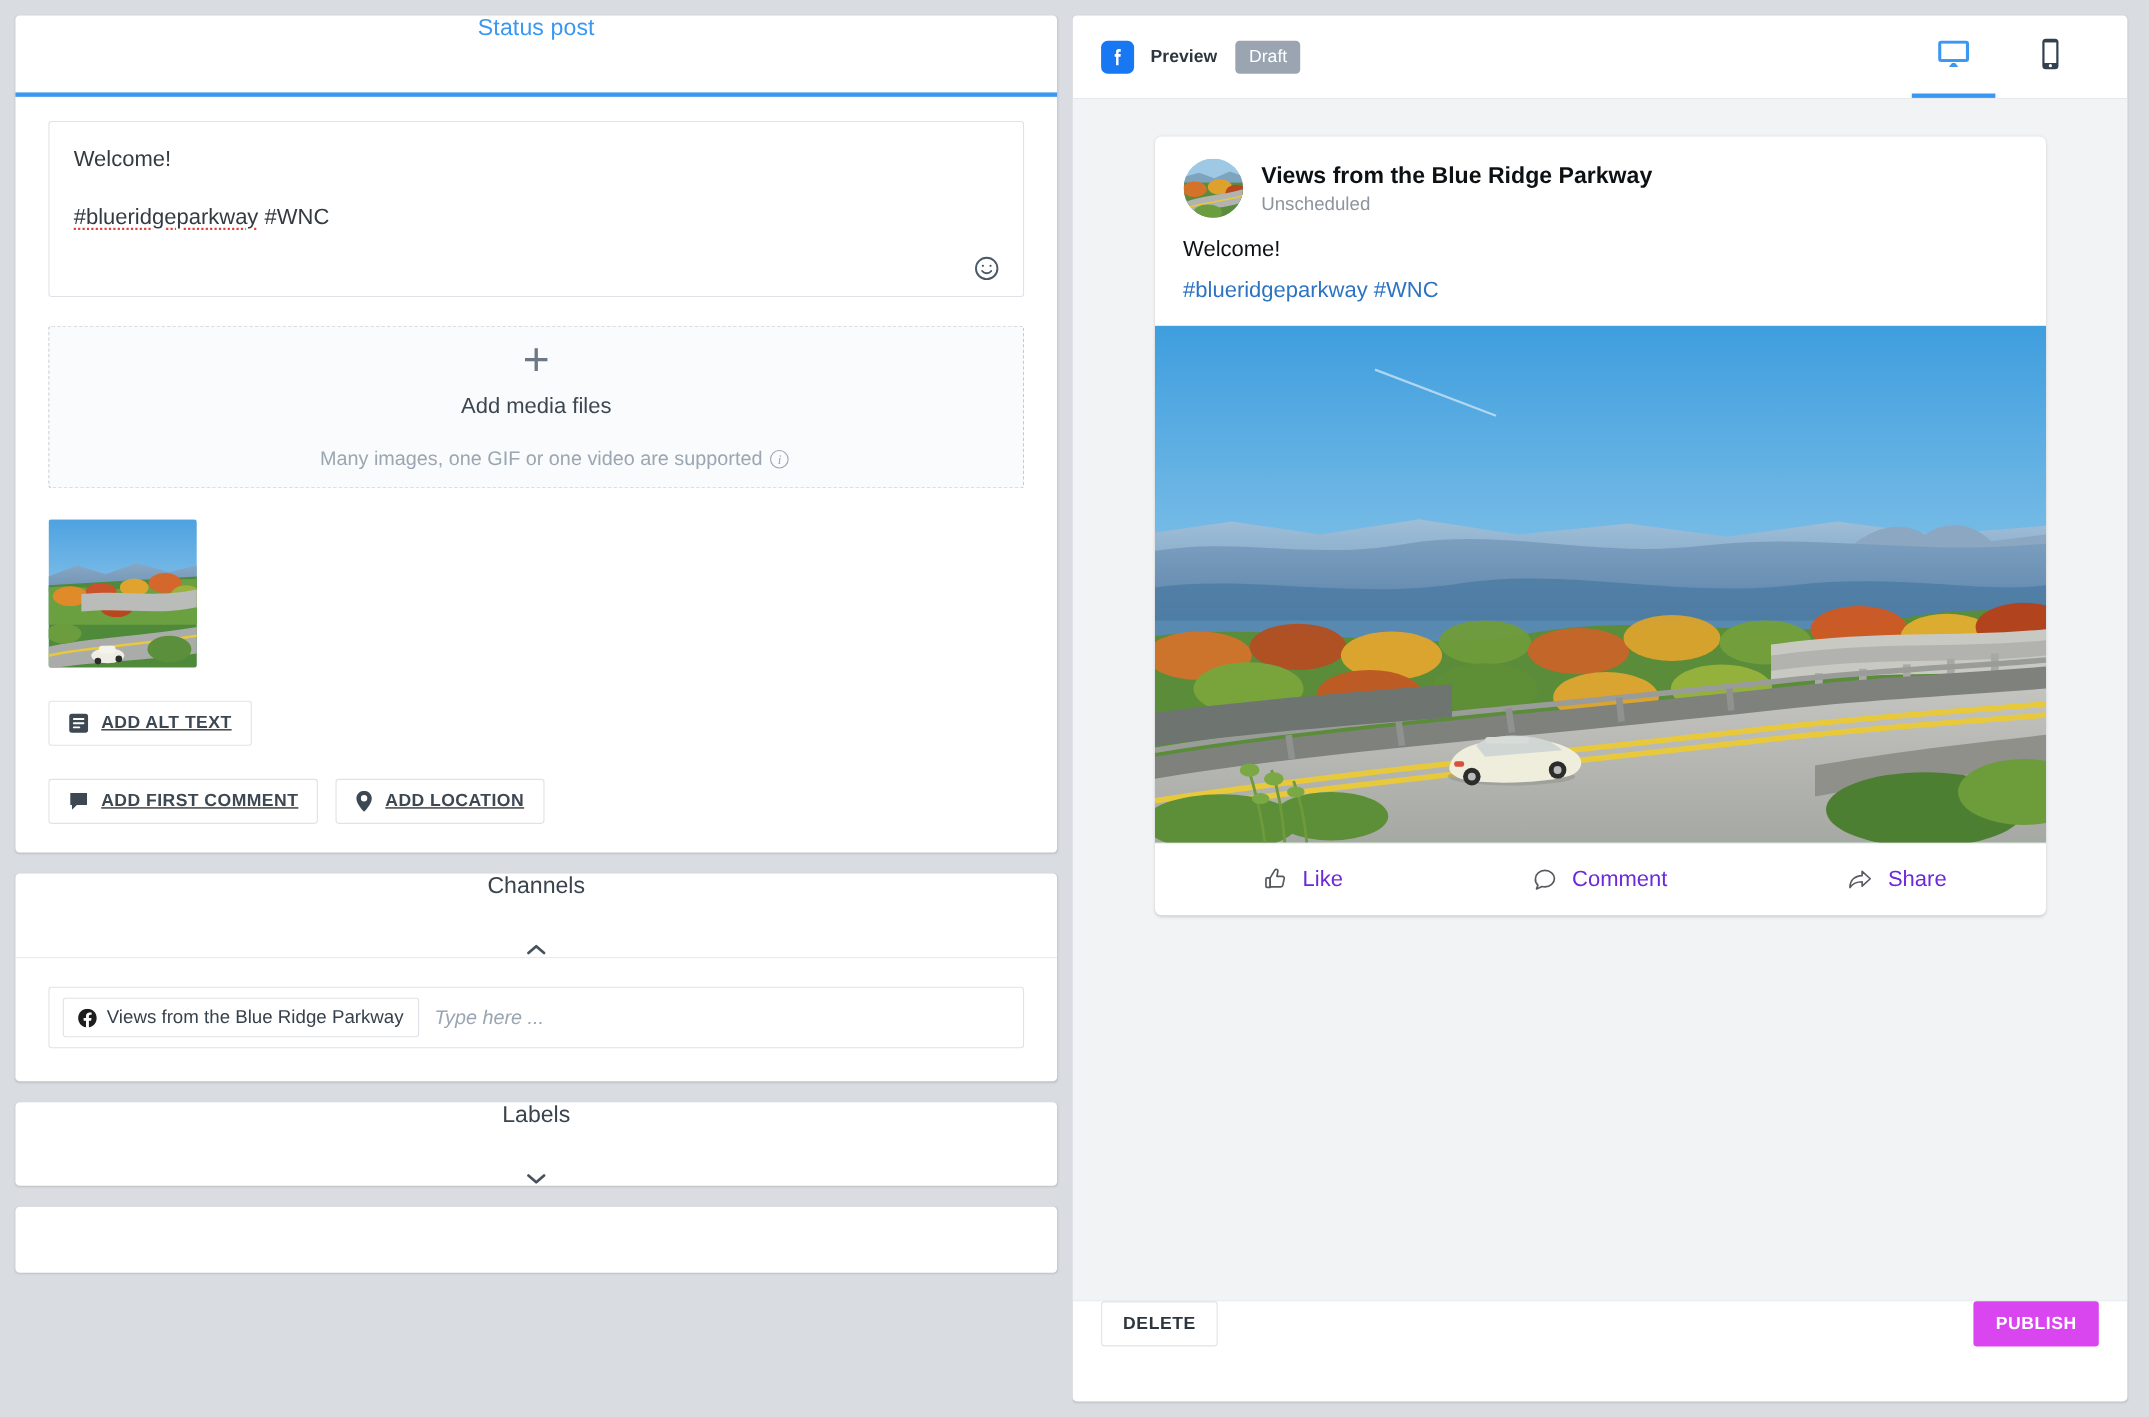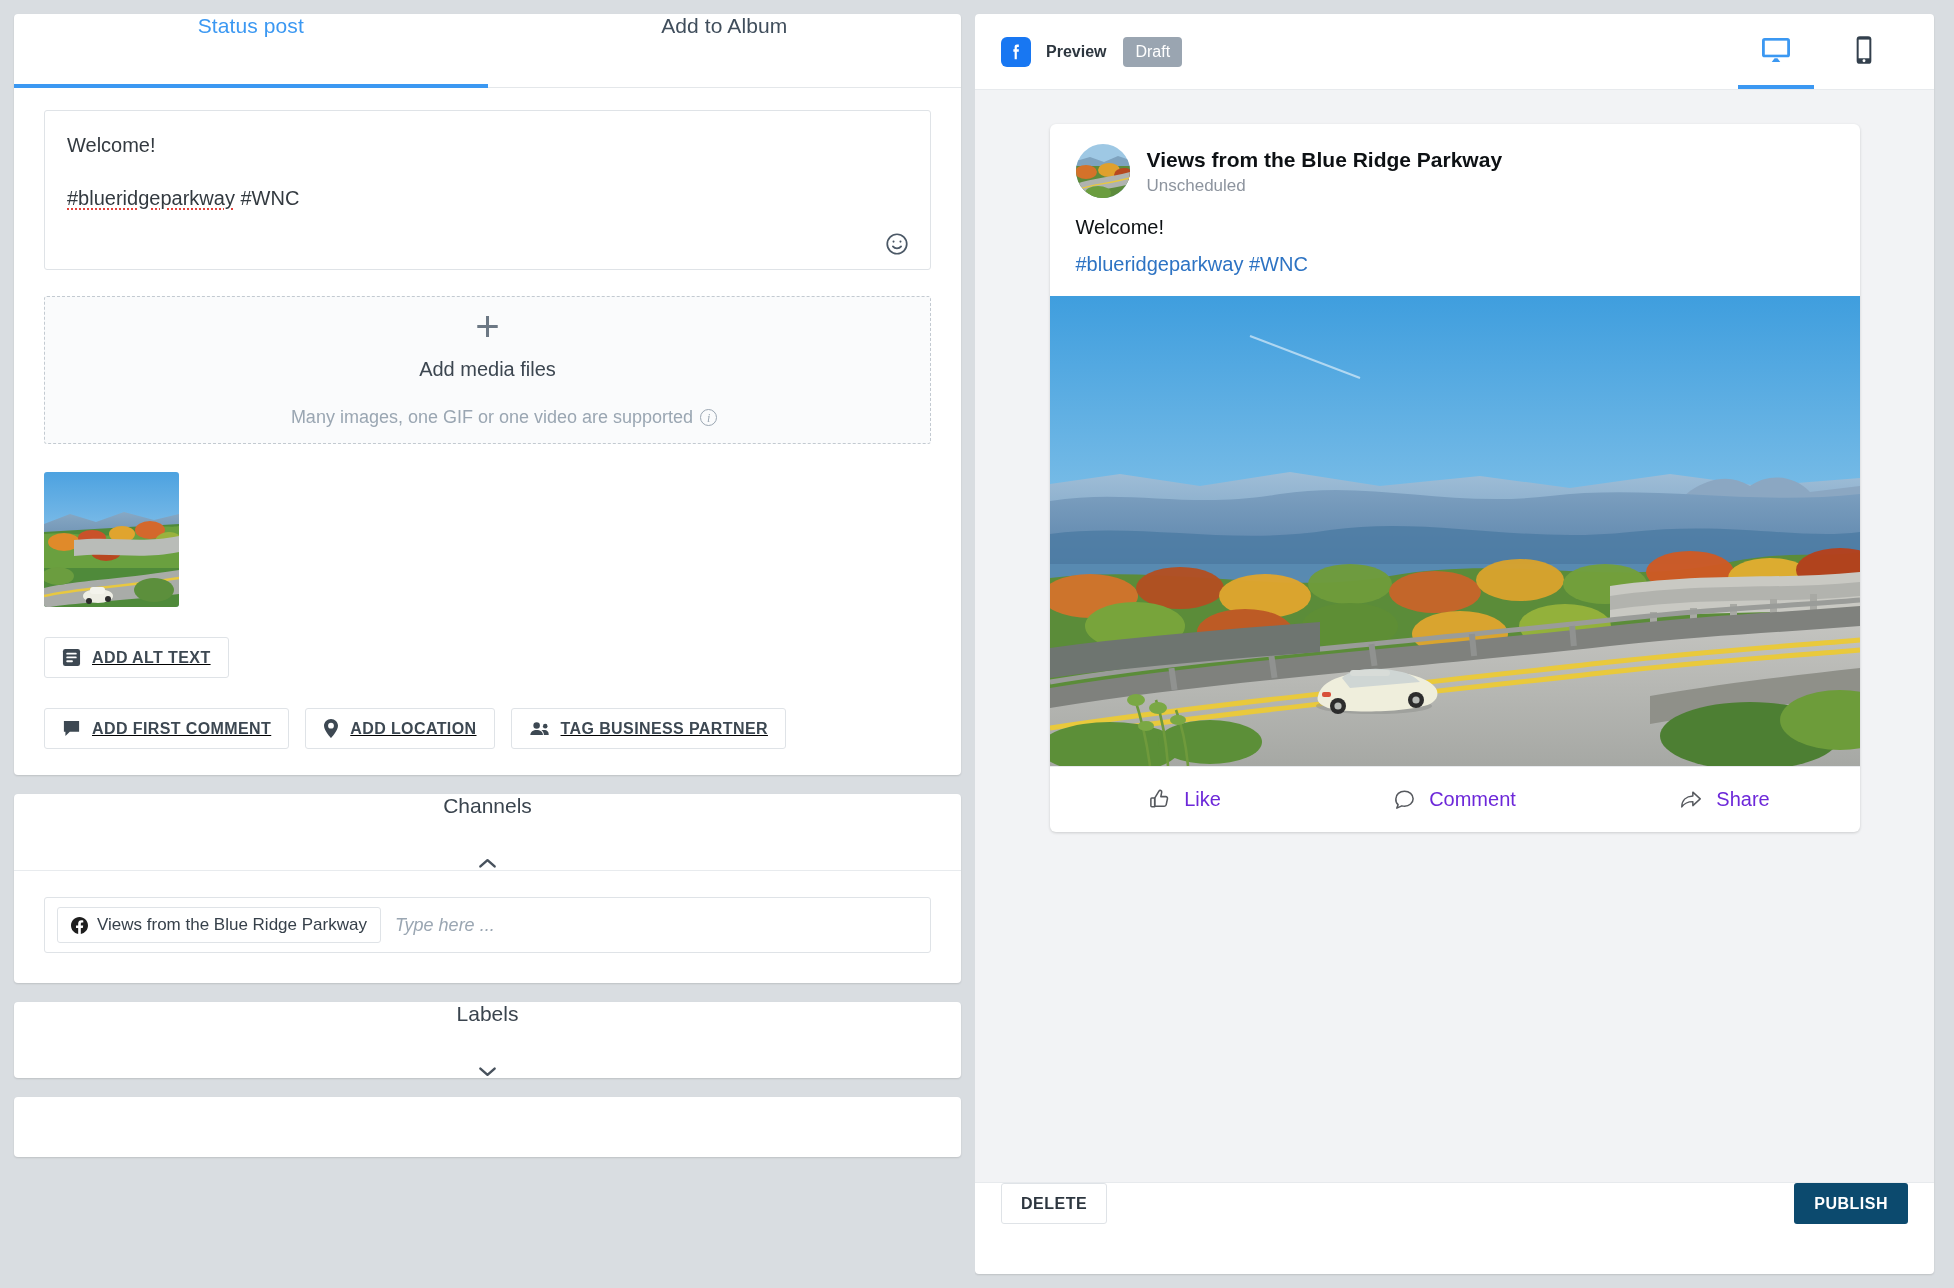--- a/index.html
+++ b/index.html
@@ -193,40 +193,37 @@
     height: 92px; border-top: 1px solid #e7eaed;
     display: flex; padding: 0 26px; flex-shrink: 0;
   }
   .btn-delete {
     border: 1px solid #dfe3e7; background: #fff; border-radius: 3px;
     height: 41px; padding: 0 19px; font-size: 16px; font-weight: bold;
     color: #2d363f; letter-spacing: .5px; cursor: pointer;
     font-family: "Liberation Sans", sans-serif;
   }
   .btn-publish {
-    margin-left: auto; border: none; background: #0c4a6e; color: #fff;
+    margin-left: auto; border: none; background: #d946ef; color: #fff;
     border-radius: 3px; height: 41px; padding: 0 20px; font-size: 16px;
     font-weight: bold; letter-spacing: .5px; cursor: pointer;
     font-family: "Liberation Sans", sans-serif;
   }
 </style>
 </head>
 <body>
 
 <div class="app">
 
   <div class="left-col">
 
     <div class="card">
       <div class="tabs">
         <div class="tab active">
           <span>Status post</span>
-        </div>
-        <div class="tab">
-          <span>Add to Album</span>
         </div>
       </div>
 
       <div class="compose-body">
 
         <div class="textarea-box">
           <div class="ta-line">Welcome!</div>
           <div class="ta-gap"></div>
           <div class="ta-line"><span class="misspell">#blueridgeparkway</span><span> #WNC</span></div>
           <div class="emoji-btn">
@@ -310,31 +307,20 @@
             <span>ADD FIRST COMMENT</span>
           </div>
           <div class="chip">
             <span class="ic">
               <svg width="16" height="19" viewBox="0 0 14 19">
                   <path d="M7 0C3.2 0 0 3 0 6.8 0 11.9 7 19 7 19s7-7.1 7-12.2C14 3 10.8 0 7 0zm0 9.6a2.9 2.9 0 110-5.8 2.9 2.9 0 010 5.8z" fill="currentColor"></path>
                 </svg>
             </span>
             <span>ADD LOCATION</span>
           </div>
-          <div class="chip">
-            <span class="ic">
-              <svg width="21" height="16" viewBox="0 0 22 16">
-                  <circle cx="8" cy="4.3" r="3.4" fill="currentColor"></circle>
-                  <circle cx="17" cy="5" r="2.4" fill="currentColor"></circle>
-                  <path d="M1.4 14.4c0-3.3 3-5.3 6.6-5.3s6.6 2 6.6 5.3z" fill="currentColor"></path>
-                  <path d="M15.6 14.4c0-2.3-1-4-2.6-5 1.1-.5 2.5-.6 4-.3 2.2.5 3.6 2 3.6 4.2v1.1z" fill="currentColor"></path>
-                </svg>
-            </span>
-            <span>TAG BUSINESS PARTNER</span>
-          </div>
         </div>
 
       </div>
     </div>
 
     <div class="card">
       <div class="sec-head">
         <span class="sec-title">Channels</span>
         <span class="chev">
           <svg width="19" height="13" viewBox="0 0 20 13" fill="none" stroke="currentColor" stroke-width="2.6" stroke-linecap="round" stroke-linejoin="round">

